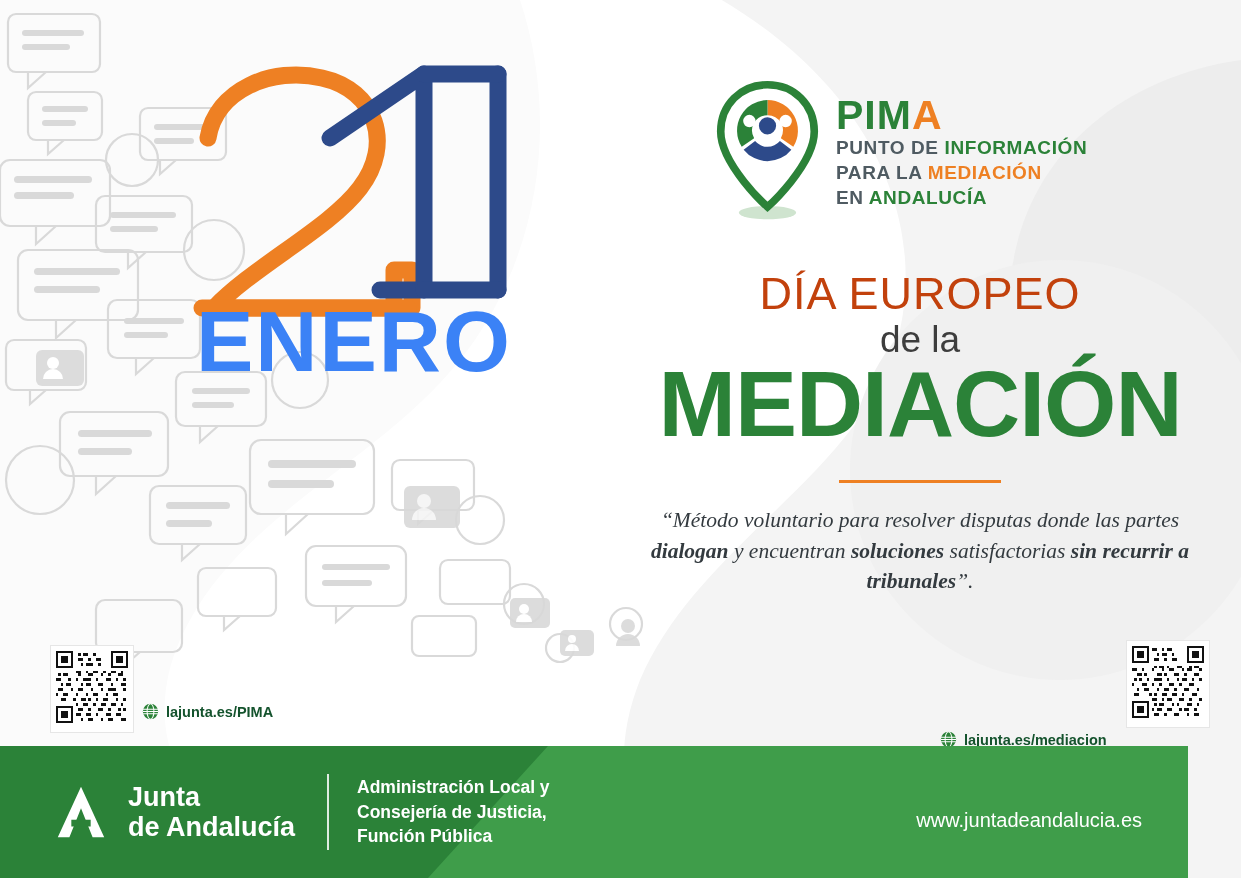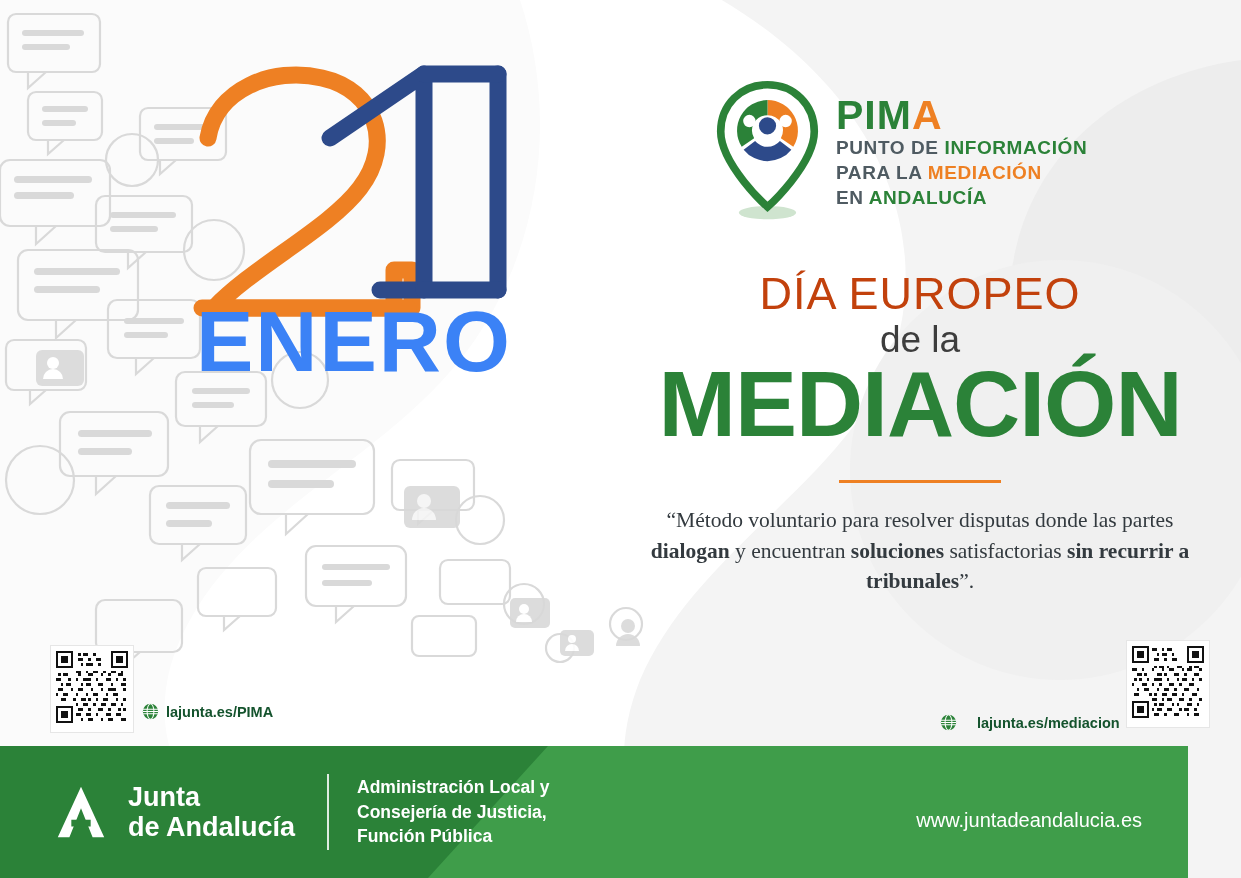--- a/index.html
+++ b/index.html
@@ -79,33 +79,34 @@
     line-height: 1.02;
     margin-top: -4px;
   }
   .divider {
     width: 162px; height: 3px; background: #ee8023;
     margin: 28px auto 22px auto;
   }
   .quote {
     text-align: center;
     font-family: "Liberation Serif", serif;
+    font-style: italic;
     font-size: 21.5px;
     line-height: 1.42;
     color: #333a3f;
     padding: 0 18px;
   }
   .quote b { font-weight: bold; }
 
   
   .qr-left { position: absolute; left: 50px; top: 645px; z-index: 5; }
   .qr-right { position: absolute; left: 1126px; top: 640px; z-index: 5; }
   .qr-box { background: #fff; padding: 5px; border: 1px solid #e6e6e6; }
   .url-left { position: absolute; left: 142px; top: 703px; display: flex; align-items: center; gap: 7px; z-index: 5; }
-  .url-right { position: absolute; left: 940px; top: 714px; display: flex; align-items: center; gap: 20px; z-index: 5; }
+  .url-right { position: absolute; left: 940px; top: 731px; display: flex; align-items: center; gap: 7px; z-index: 5; }
   .url-text { font-size: 14.5px; font-weight: bold; color: #14532d; }
   .globe { width: 17px; height: 17px; }
 
   
   .footer {
     position: absolute; left: 0; bottom: 0; width: 1188px; height: 132px;
     background: #2b8238;
     z-index: 6;
     overflow: hidden;
   }

